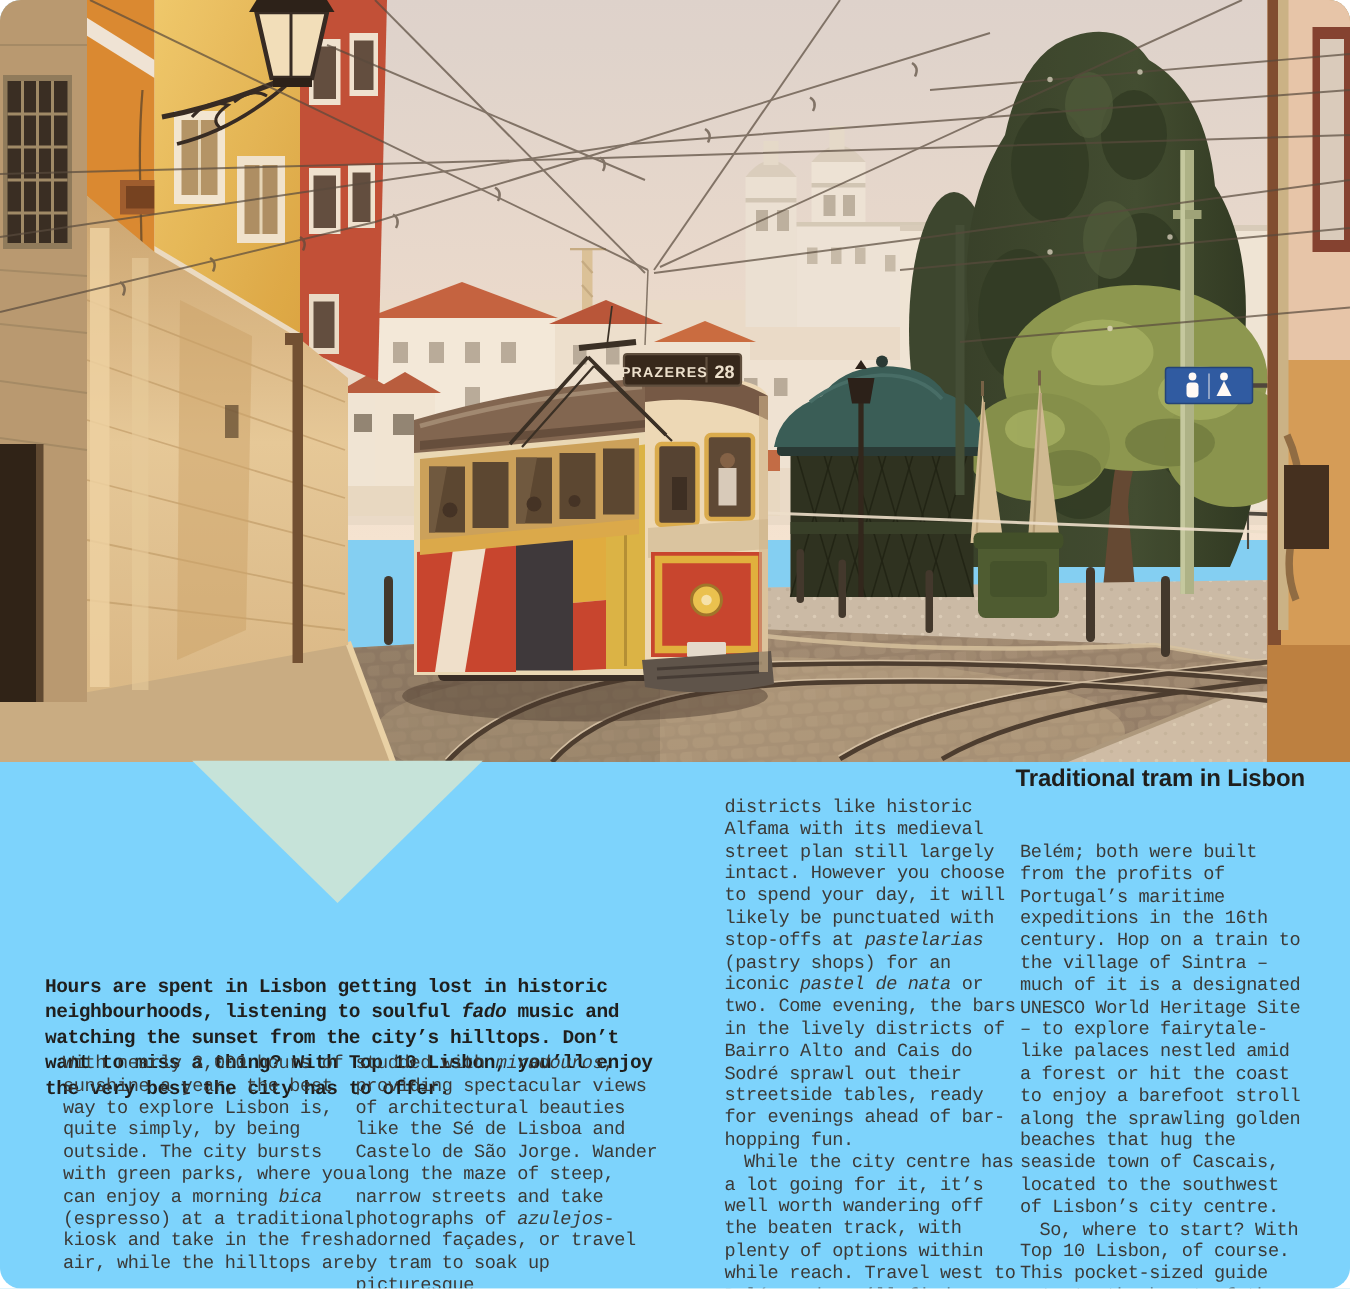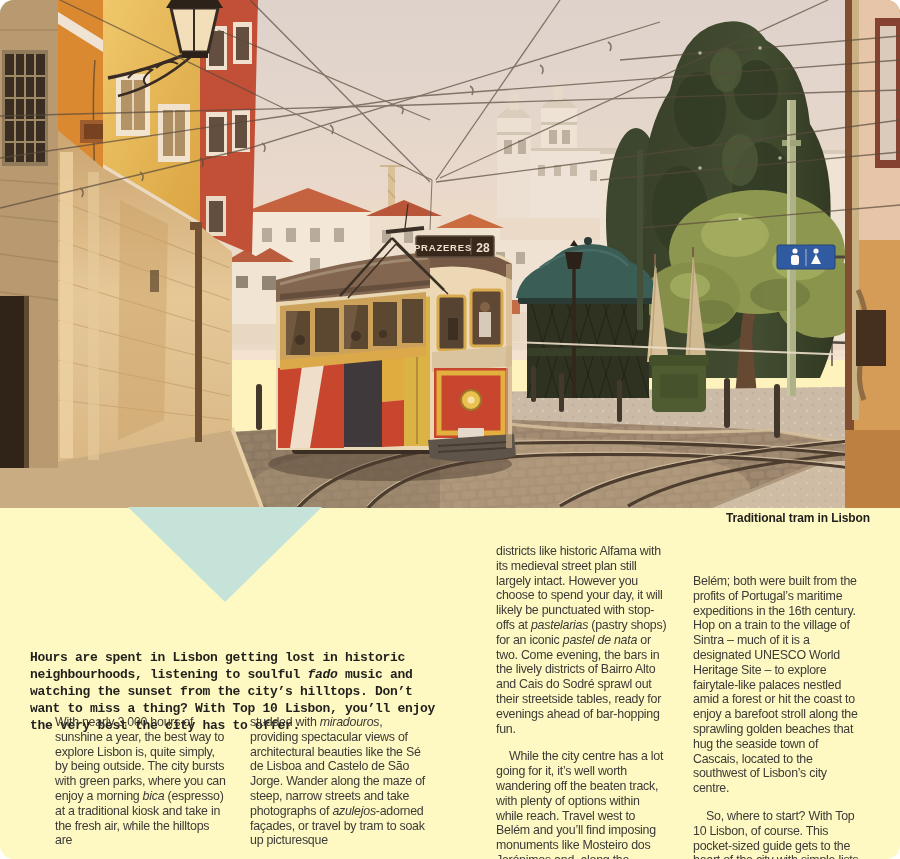--- a/index.html
+++ b/index.html
@@ -1,29 +1,29 @@
 <!DOCTYPE html>
 <html><head>
 <meta charset="utf-8">
 <style>
   html,body{margin:0;padding:0;background:#ffffff;}
-  .sheet{position:relative;width:900px;height:859px;background:#fef9c3;border-radius:14px;overflow:hidden;
+  .sheet{position:relative;width:900px;height:859px;background:#7dd3fc;border-radius:14px;overflow:hidden;
          font-family:"Liberation Sans","DejaVu Sans",sans-serif;}
   .photo-wrap{position:absolute;left:0;top:0;width:900px;height:508px;}
   .caption{position:absolute;right:30px;top:511px;width:340px;text-align:right;
-           font-size:12px;font-weight:bold;color:#1f1e1c;letter-spacing:-0.1px;}
+           font-size:16px;font-weight:bold;color:#1f1e1c;letter-spacing:-0.1px;}
   .diamond{position:absolute;left:128px;top:507px;width:194px;height:95px;z-index:0;}
   .kicker{position:absolute;left:31px;top:527px;z-index:1;font-size:26px;font-weight:400;
           color:#36443e;letter-spacing:1.5px;}
   .title{position:absolute;left:29px;top:555px;z-index:1;font-size:40px;font-weight:800;
          color:#171715;letter-spacing:0.5px;}
   .intro{position:absolute;left:30px;top:649px;width:412px;z-index:1;
          font-size:13px;line-height:17px;font-weight:bold;color:#201f1d;letter-spacing:-0.3px;font-family:Liberation Mono, monospace;}
   .col{position:absolute;font-size:12.4px;line-height:14.8px;color:#3c3a37;letter-spacing:-0.25px;z-index:1;}
-  .col p{margin:13px;}
+  .col p{margin:0;font-family:Liberation Mono, monospace;}
   .col p + p{text-indent:13px;}
   .col1{left:42px;top:702px;width:199px;}
   .col2{left:237px;top:702px;width:207px;}
   .col3{left:483px;top:531px;width:197px;}
   .col4{left:680px;top:561px;width:193px;}
   i{font-style:italic;}
 </style>
 </head>
 <body>
 

